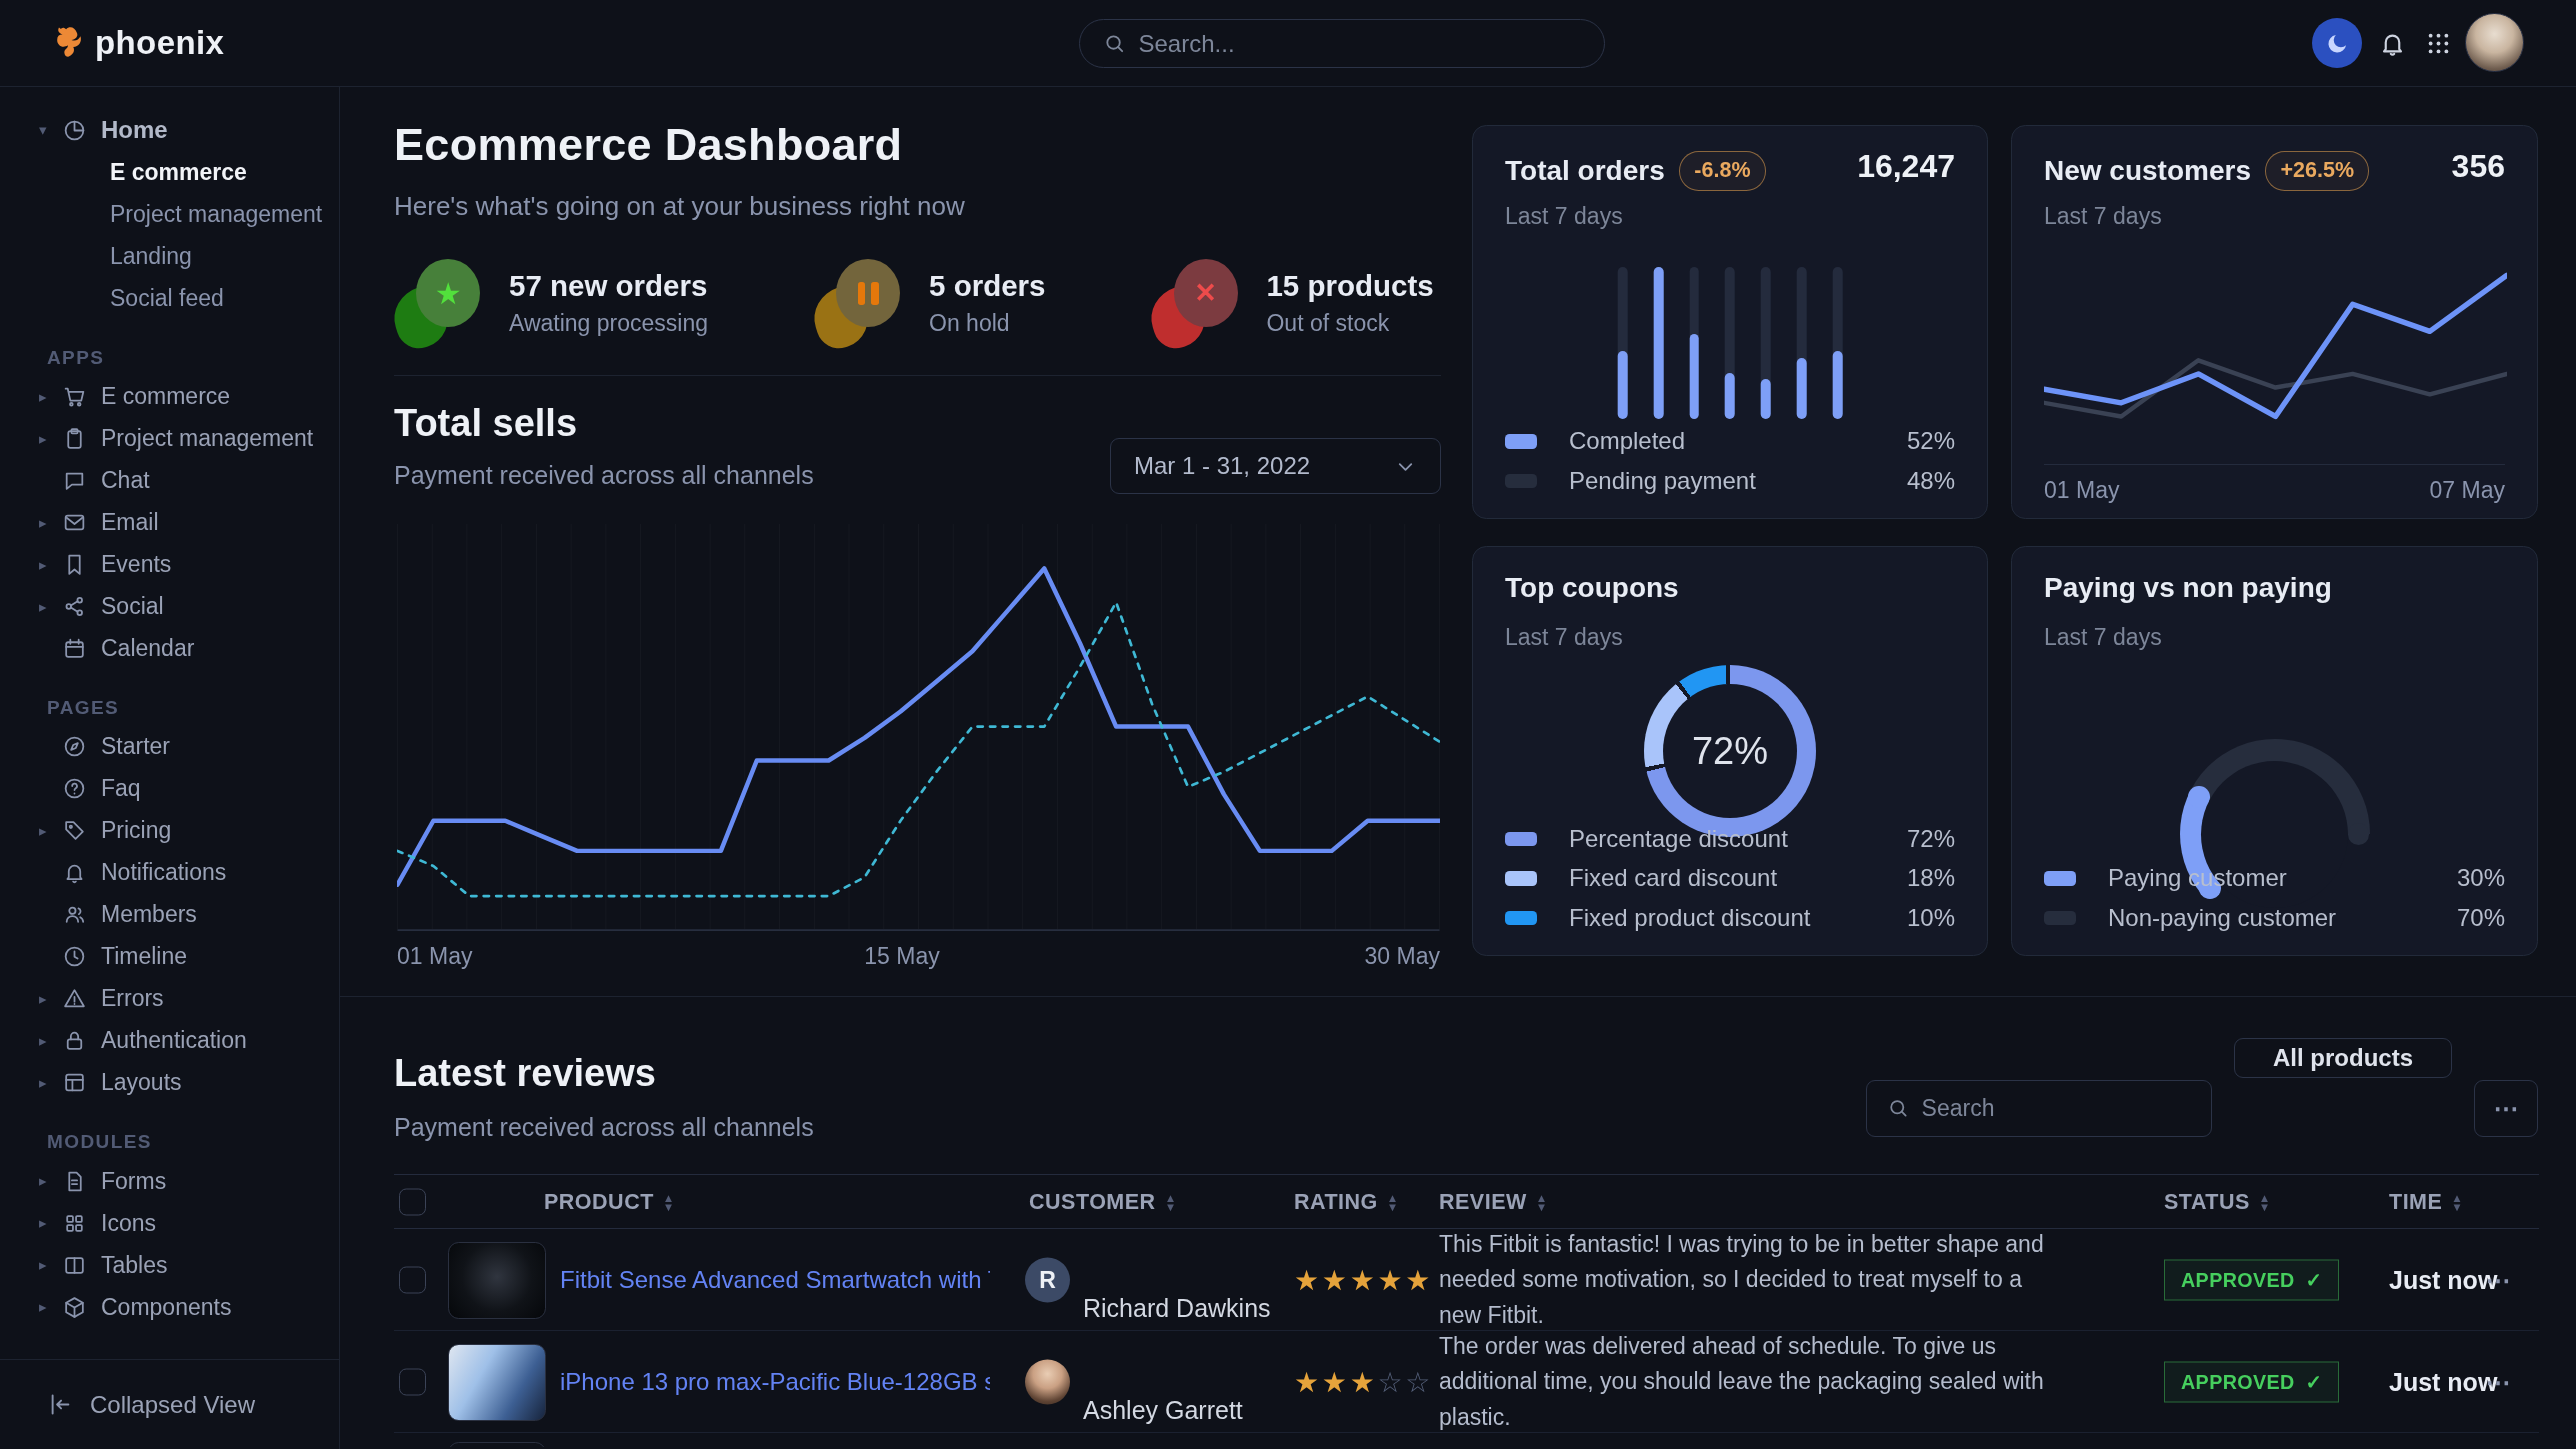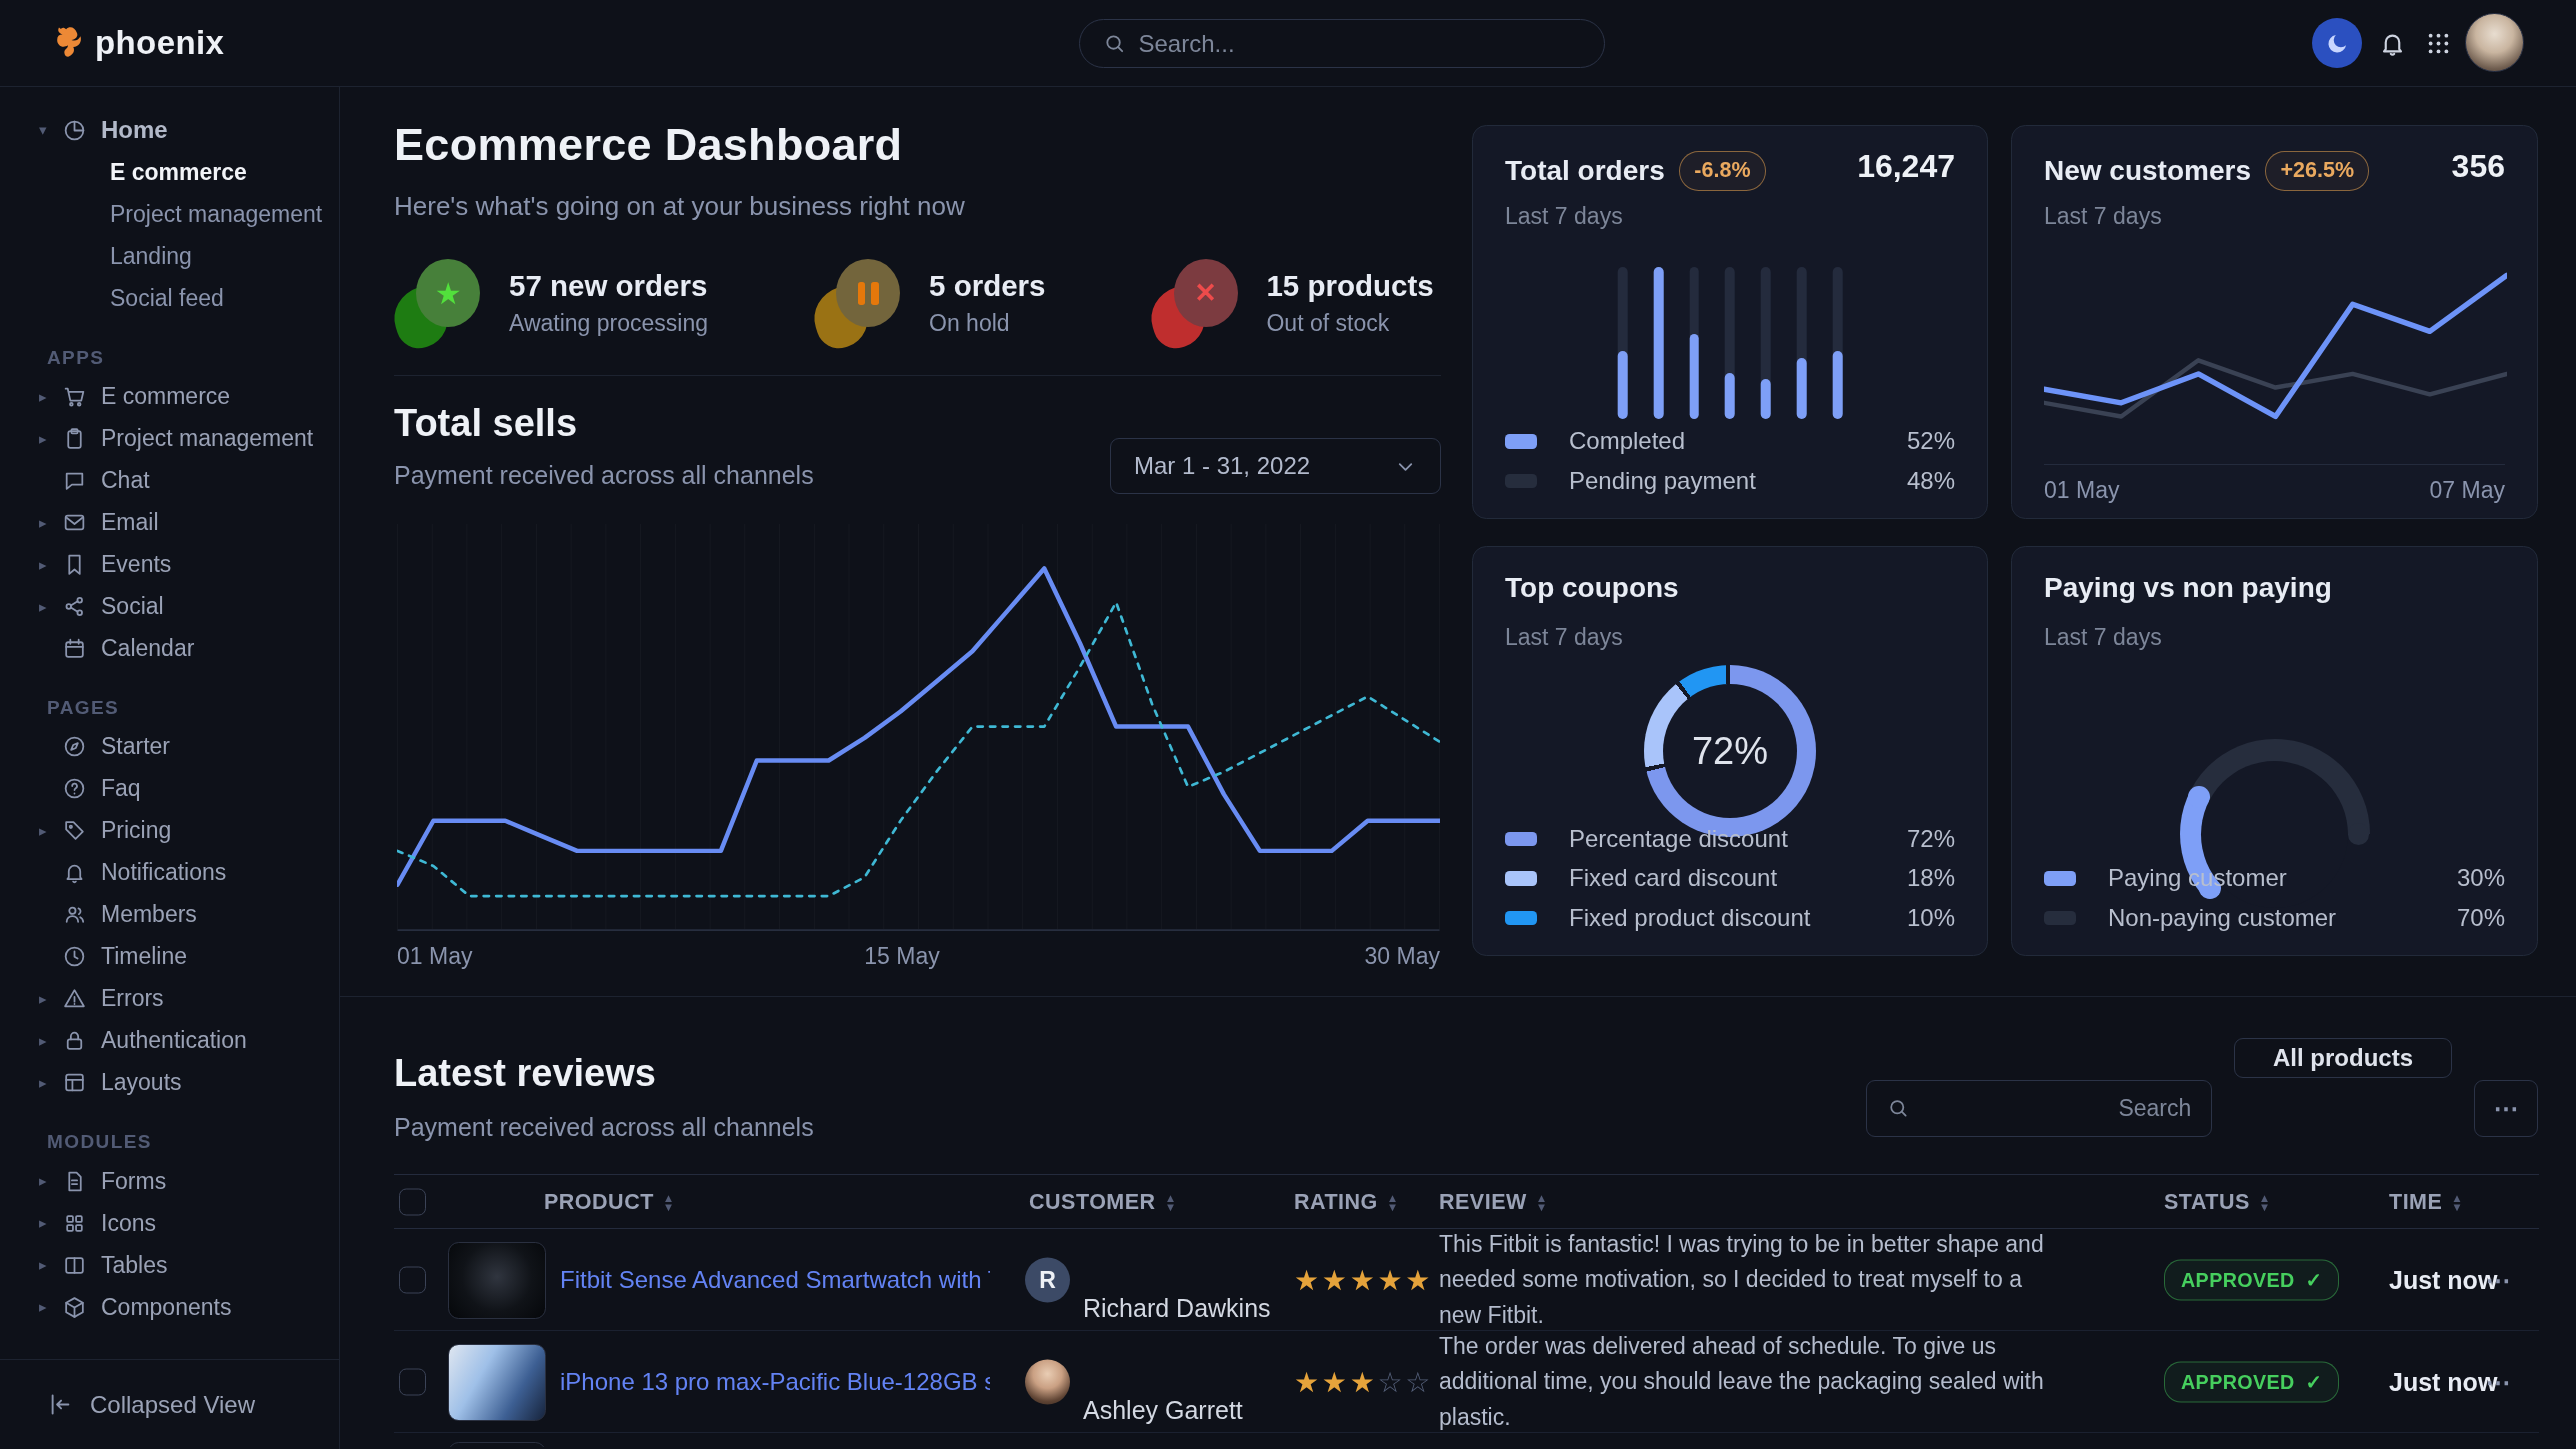--- a/index.html
+++ b/index.html
@@ -93,21 +93,21 @@
   #gauge { position:absolute; left:50%; top:192px; transform:translateX(-50%); width:190px; height:136px; }
   #gauge-arc { position:absolute; left:0; top:0; width:190px; height:190px; border-radius:50%; }
   #gauge-hole { position:absolute; left:21.5px; top:21.5px; width:147px; height:147px; border-radius:50%; background:#141826; }
   .gcap { position:absolute; width:21.5px; height:21.5px; border-radius:50%; }
 
   
   .rev-div { position:absolute; left:0; right:0; top:909px; border-top:0.9px solid #1d2330; }
   .rev-title { position:absolute; left:54px; top:965px; }
   .rev-sub { position:absolute; left:54px; top:1026px; }
   .rev-search { position:absolute; left:1526px; top:993px; width:346px; height:57px; border:0.9px solid #2b3347; border-radius:9px; display:flex; align-items:center; gap:12.5px; padding:0 19.7px; }
-  .rev-search input { flex:1; width:100%; background:transparent; border:none; outline:none; color:#d946ef; font-size:23px; font-family:inherit;text-align:right; }
+  .rev-search input { flex:1; width:100%; background:transparent; border:none; outline:none; color:#d946ef; font-size:23px; font-family:inherit; }
   .rev-search input::placeholder { color:#7d8699; }
   .btn { border:0.9px solid #2b3347; border-radius:9px; background:transparent; color:#dfe3ec; font-size:24px; font-weight:600; font-family:inherit; cursor:pointer; }
   .btn-products { position:absolute; left:1894px; top:951px; width:218px; height:40px; }
   .btn-dots { position:absolute; left:2134px; top:993px; width:64px; height:57px; color:#8a94ad; font-size:25px; font-weight:700; }
   .table { position:absolute; left:54px; top:1087px; width:2145px; }
   .thead { position:relative; height:55px; border-top:0.9px solid #242b3d; border-bottom:0.9px solid #242b3d; }
   .th { position:absolute; top:50%; transform:translateY(-50%); display:flex; align-items:center; gap:9px; font-size:21.5px; font-weight:700; color:#9aa2b6; letter-spacing:0.5px; cursor:pointer; }
   .sort { display:flex; flex-direction:column; line-height:9px; font-size:11.6px; color:#525b75; }
   .sort::before{content:"▲";} .sort::after{content:"▼";}
   .cb { position:absolute; left:4.5px; top:50%; transform:translateY(-50%); width:27px; height:27px; border:1.8px solid #3b4357; border-radius:7.2px; cursor:pointer; }
@@ -117,21 +117,21 @@
   .thumb-watch { background:radial-gradient(circle at 50% 45%, #30353f 0%, #101318 55%, #05070a 100%); }
   .thumb-phone { background:linear-gradient(120deg,#dfe6f0 0%,#9fc0e8 35%,#3d5f93 70%,#17243c 100%); }
   .plink { position:absolute; left:166px; top:50%; transform:translateY(-50%); max-width:430px; white-space:nowrap; overflow:hidden; font-size:24px; color:#6383f4; cursor:pointer; }
   .cust-av { position:absolute; left:631px; top:50%; transform:translateY(-50%); width:45px; height:45px; border-radius:50%; display:flex; align-items:center; justify-content:center; font-size:23px; font-weight:700; color:#eef1f6; }
   .av-initial { background:#3c4a66; }
   .av-photo { background:radial-gradient(circle at 50% 32%, #e9cdb4 0%, #caa083 38%, #5f4434 72%, #2c2119 100%); }
   .cust-name { position:absolute; left:689px; top:50%; transform:translateY(-50%); font-size:25px; color:#d4d9e3;margin-top:28px; }
   .stars { position:absolute; left:900px; top:50%; transform:translateY(-50%); font-size:28px; letter-spacing:2.7px; }
   .star { color:#e5a33b; } .star.empty { color:#55607a; }
   .review-txt { position:absolute; left:1045px; top:50%; transform:translateY(-50%); width:627px; font-size:23px; line-height:1.55; color:#b4bccd; }
-  .status { position:absolute; left:1770px; top:50%; transform:translateY(-50%); border:0.9px solid rgba(70,207,94,0.45); background:rgba(70,207,94,0.06); color:#46cf5e; border-radius:17px; padding:8px 16px; font-size:19.7px; font-weight:700; letter-spacing:0.4px; display:flex; gap:10.7px; align-items:center; }
+  .status { position:absolute; left:1770px; top:50%; transform:translateY(-50%); border:0.9px solid rgba(70,207,94,0.45); background:rgba(70,207,94,0.06); color:#46cf5e; border-radius:0; padding:8px 16px; font-size:19.7px; font-weight:700; letter-spacing:0.4px; display:flex; gap:10.7px; align-items:center; }
   .time { position:absolute; left:1995px; top:50%; transform:translateY(-50%); font-size:25px; font-weight:700; color:#e8ecf4; }
   .row-dots { position:absolute; left:2077px; top:50%; transform:translateY(-50%); width:54px; text-align:center; color:#8a94ad; font-size:25px; font-weight:700; cursor:pointer; }
 </style>
 </head>
 <body>
 
 <div id="page">
 
   <div class="navbar">
     <div class="brand">

